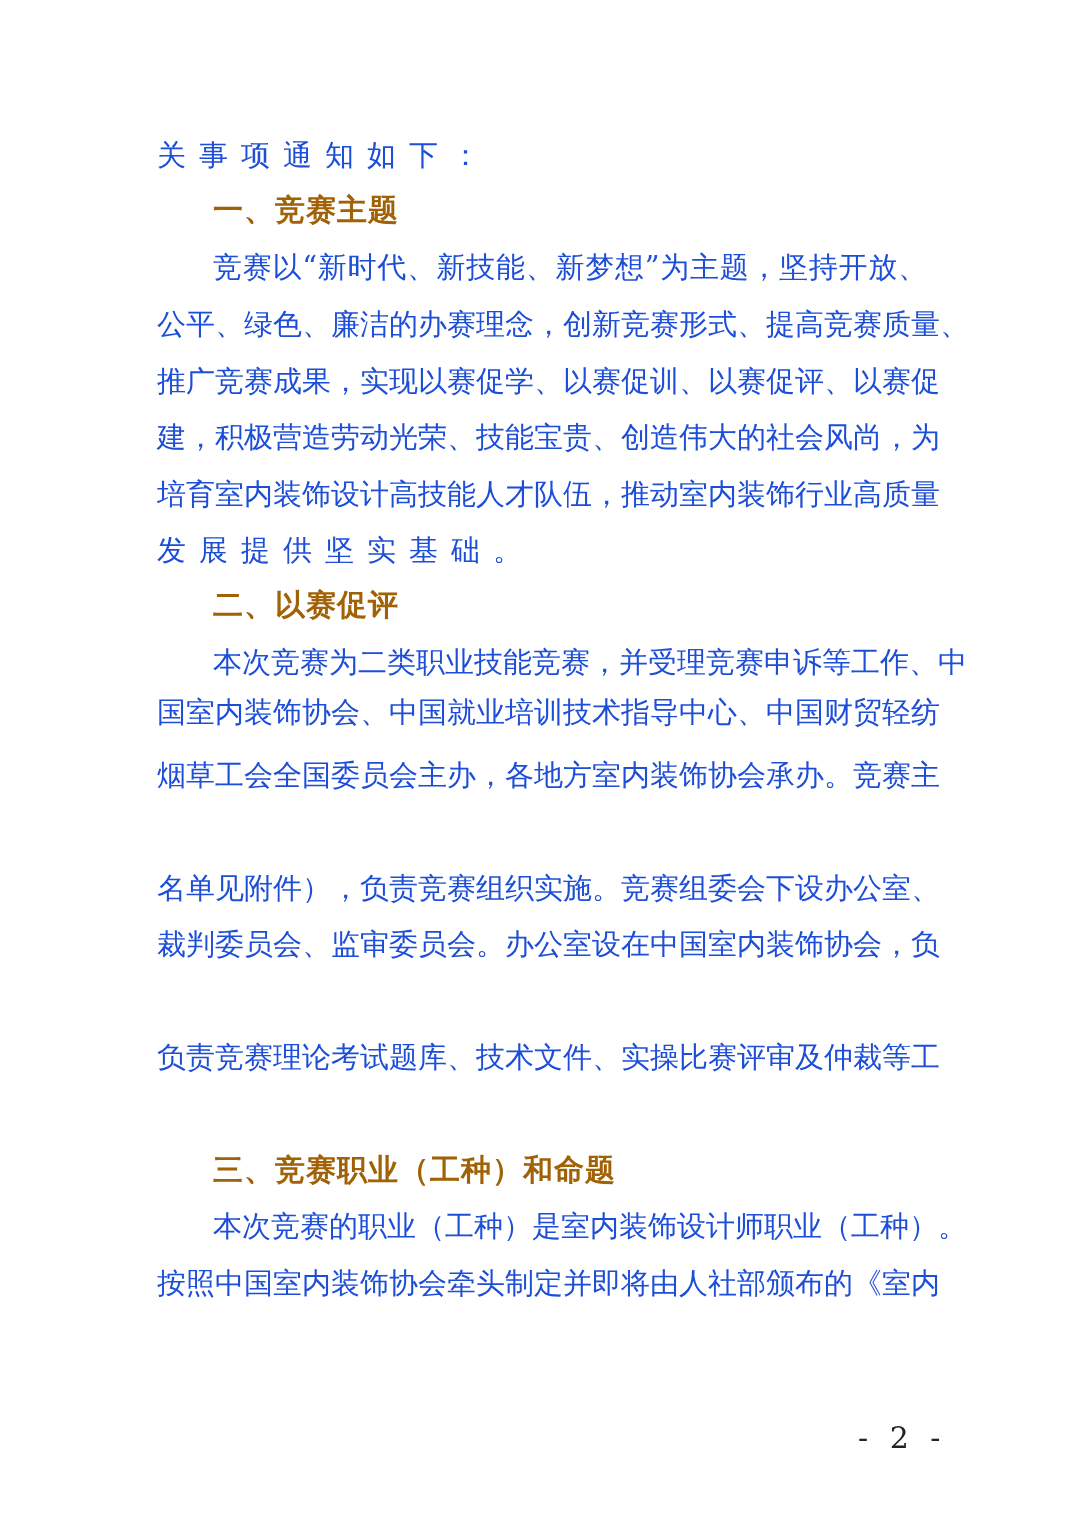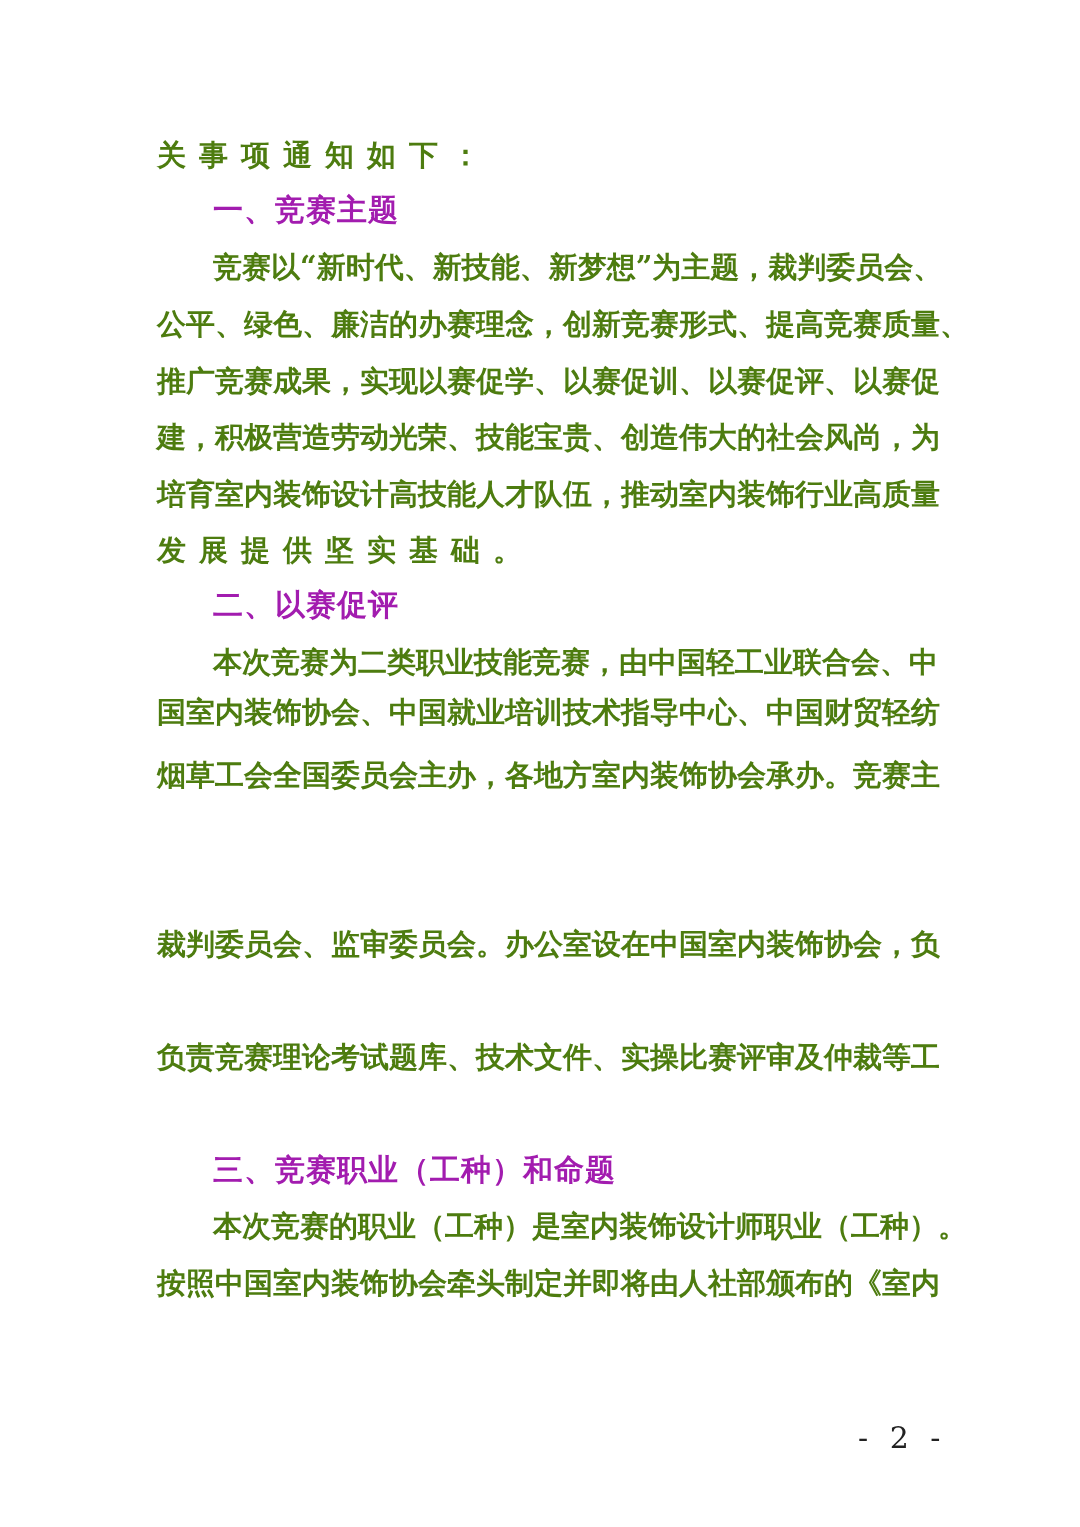--- a/index.html
+++ b/index.html
@@ -3,63 +3,64 @@
 <meta charset="utf-8">
 <style>
   html, body { margin: 0; padding: 0; background: #ffffff; }
   body { width: 1080px; height: 1527px; position: relative; overflow: hidden; }
   .page { position: absolute; left: 0; top: 0; width: 1080px; height: 1527px; background: #ffffff; }
   .line {
     position: absolute;
     height: 40px;
     line-height: 40px;
     font-size: 29px;
-    color: #4d7c0f;
+    color: #1d4ed8;
     white-space: nowrap;
     font-family: "DejaVu Serif", "Liberation Serif", serif;
-    font-weight: 700;
+    font-weight: 400;
   }
   .full { left: 157px; width: 770px; text-align: justify; text-align-last: justify; }
   .indent { left: 213px; width: 714px; text-align: justify; text-align-last: justify; }
   .short { left: 157px; letter-spacing: 13px; }
   .heading {
     left: 213px;
     font-family: Liberation Serif, serif;
     font-weight: bold;
     font-size: 30px;
-    color: #a21caf;
+    color: #a16207;
     letter-spacing: 1px;
   }
   .pagenum {
     position: absolute;
     left: 858px;
     top: 1420px;
     font-family: "DejaVu Serif", "Liberation Serif", serif;
     font-size: 30px;
     color: #222222;
     letter-spacing: 6px;
     white-space: nowrap;
   }
 </style>
 </head>
 <body>
 
 <div class="page">
   <div class="line short" style="top:135px">关事项通知如下：</div>
   <div class="line heading" style="top:190px">一、竞赛主题</div>
-  <div class="line indent" style="top:247px">竞赛以“新时代、新技能、新梦想”为主题，裁判委员会、</div>
+  <div class="line indent" style="top:247px">竞赛以“新时代、新技能、新梦想”为主题，坚持开放、</div>
   <div class="line full" style="top:304px">公平、绿色、廉洁的办赛理念，创新竞赛形式、提高竞赛质量、</div>
   <div class="line full" style="top:361px">推广竞赛成果，实现以赛促学、以赛促训、以赛促评、以赛促</div>
   <div class="line full" style="top:417px">建，积极营造劳动光荣、技能宝贵、创造伟大的社会风尚，为</div>
   <div class="line short" style="top:530px">发展提供坚实基础。</div>
   <div class="line full" style="top:474px">培育室内装饰设计高技能人才队伍，推动室内装饰行业高质量</div>
   <div class="line heading" style="top:585px">二、以赛促评</div>
-  <div class="line indent" style="top:642px">本次竞赛为二类职业技能竞赛，由中国轻工业联合会、中</div>
+  <div class="line indent" style="top:642px">本次竞赛为二类职业技能竞赛，并受理竞赛申诉等工作、中</div>
   <div class="line full" style="top:692px">国室内装饰协会、中国就业培训技术指导中心、中国财贸轻纺</div>
   <div class="line full" style="top:755px">烟草工会全国委员会主办，各地方室内装饰协会承办。竞赛主</div>
+  <div class="line full" style="top:868px">名单见附件），负责竞赛组织实施。竞赛组委会下设办公室、</div>
   <div class="line full" style="top:924px">裁判委员会、监审委员会。办公室设在中国室内装饰协会，负</div>
   <div class="line full" style="top:1037px">负责竞赛理论考试题库、技术文件、实操比赛评审及仲裁等工</div>
   <div class="line heading" style="top:1150px">三、竞赛职业（工种）和命题</div>
   <div class="line indent" style="top:1206px">本次竞赛的职业（工种）是室内装饰设计师职业（工种）。</div>
   <div class="line full" style="top:1263px">按照中国室内装饰协会牵头制定并即将由人社部颁布的《室内</div>
 
   <div class="pagenum">- 2 -</div>
 </div>
 
 </body></html>

